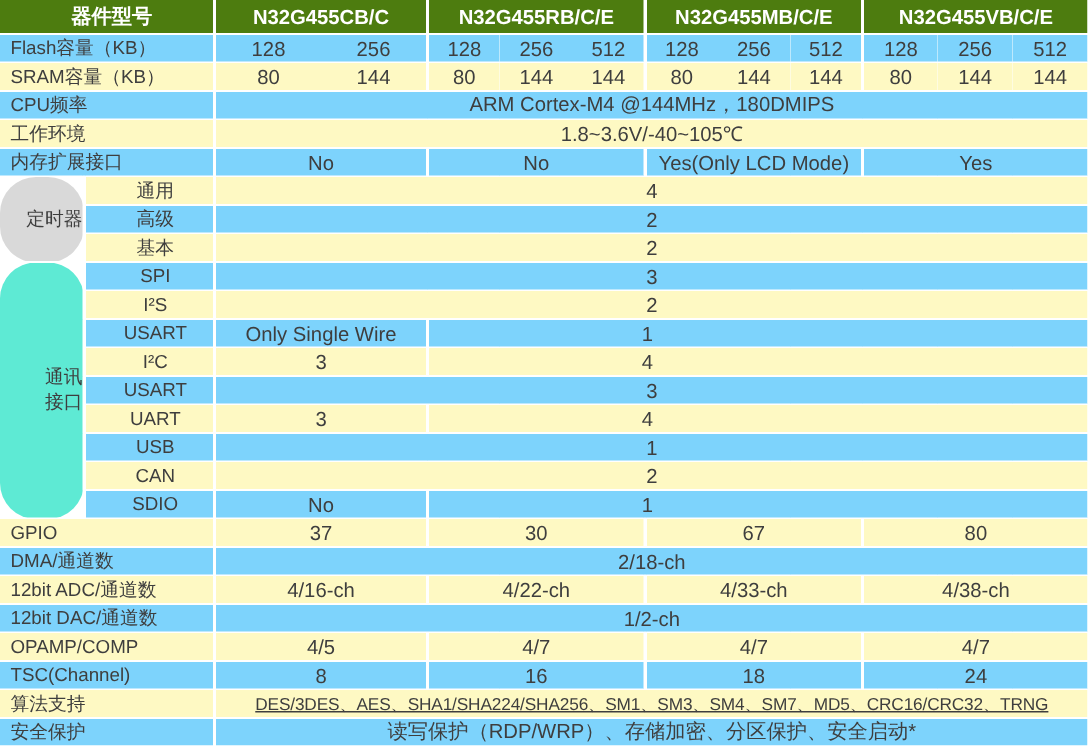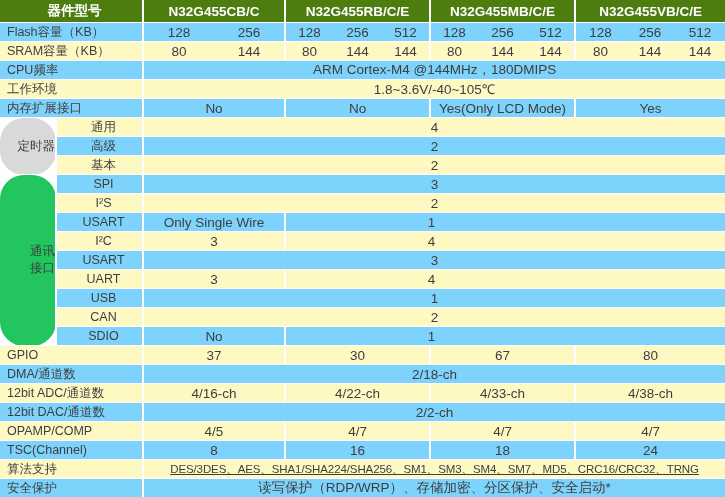--- a/index.html
+++ b/index.html
@@ -25,21 +25,21 @@
   }
   th.lab{text-align:left;padding-left:7px;}
   .lt td{background:#7dd3fc;}
   .gy td{background:#fef9c3;}
   td.lab{text-align:left;padding-left:7px;font-size:12.5px;}
   td.sub{text-align:center;padding-left:8px;font-size:12.5px;}
   td.v{text-align:center;font-size:13.5px;}
   .sep{border-left:2px solid #fff;}
   td.glabel{white-space:pre-line;text-align:right;font-size:12.5px;line-height:1.35;border-radius:24px;}
   tr td.glab-gray{background:#d9d9d9;}
-  tr td.glab-light{background:#22c55e;}
+  tr td.glab-light{background:#5eead4;}
   td.off{padding-right:148px;}
   td.long{font-size:11.5px;letter-spacing:-0.1px;text-decoration:underline;}
 </style>
 </head>
 <body>
 
 <table class="tbl">
   <colgroup>
     <col style="width:56px">
       <col style="width:87px">
@@ -186,21 +186,21 @@
   <tr class="gy">
     <td class="lab" colspan="2">12bit ADC/通道数</td>
     <td class="v sep" colspan="2">4/16-ch</td>
     <td class="v sep" colspan="3">4/22-ch</td>
     <td class="v sep" colspan="3">4/33-ch</td>
     <td class="v sep" colspan="3">4/38-ch</td>
   </tr>
 
   <tr class="lt">
     <td class="lab" colspan="2">12bit DAC/通道数</td>
-    <td class="v sep" colspan="11">2/2-ch</td>
+    <td class="v sep" colspan="11">1/2-ch</td>
   </tr>
 
   <tr class="gy">
     <td class="lab" colspan="2">OPAMP/COMP</td>
     <td class="v sep" colspan="2">4/5</td>
     <td class="v sep" colspan="3">4/7</td>
     <td class="v sep" colspan="3">4/7</td>
     <td class="v sep" colspan="3">4/7</td>
   </tr>
 

